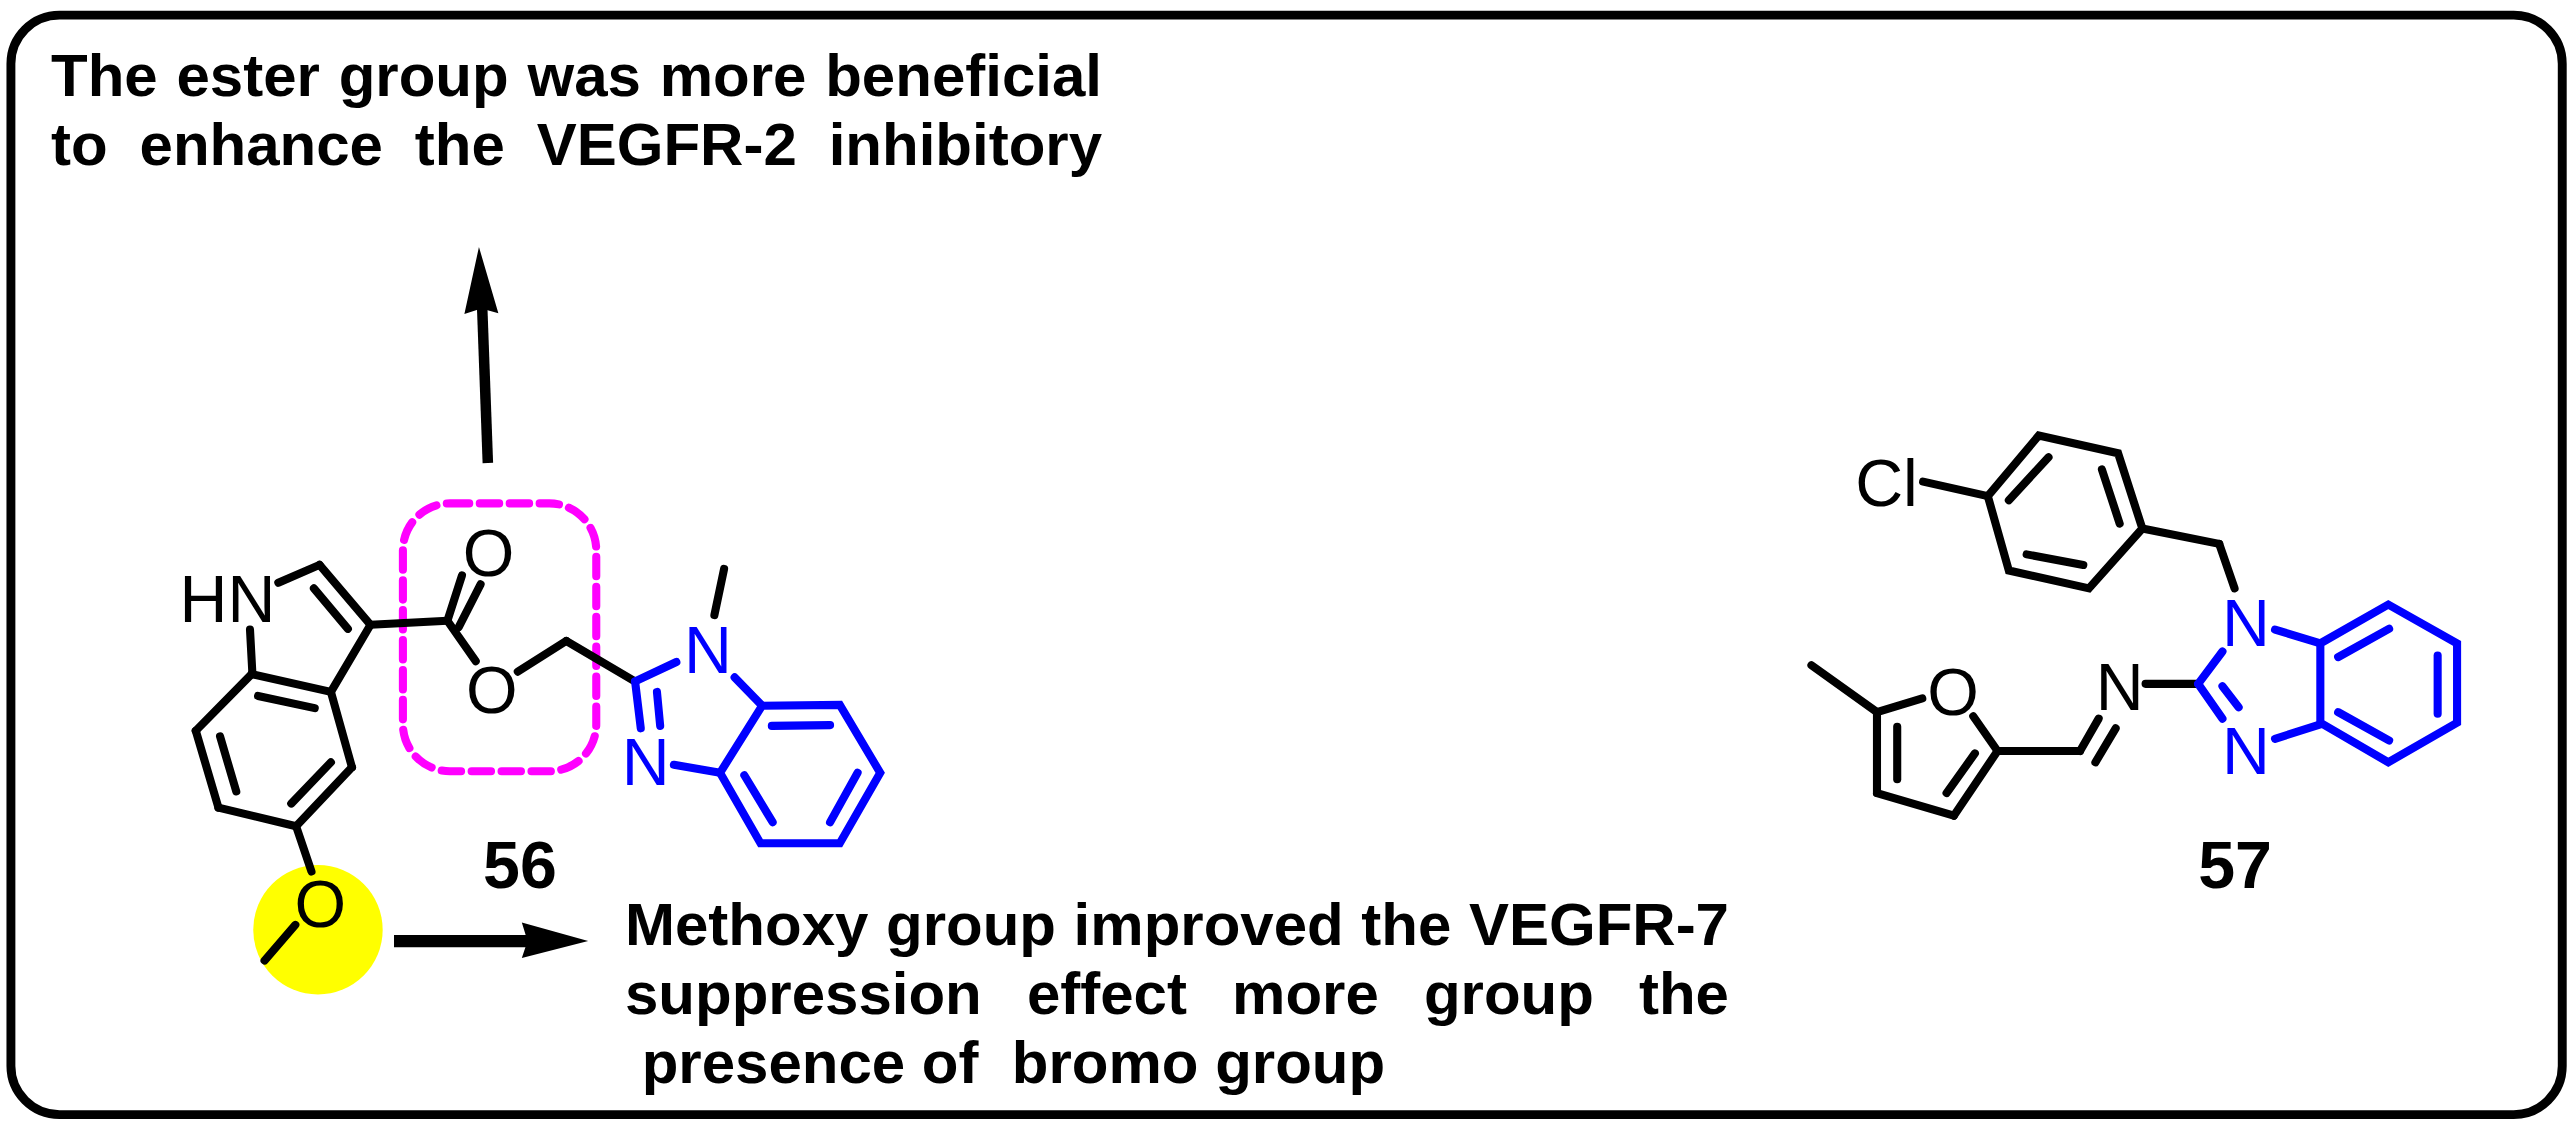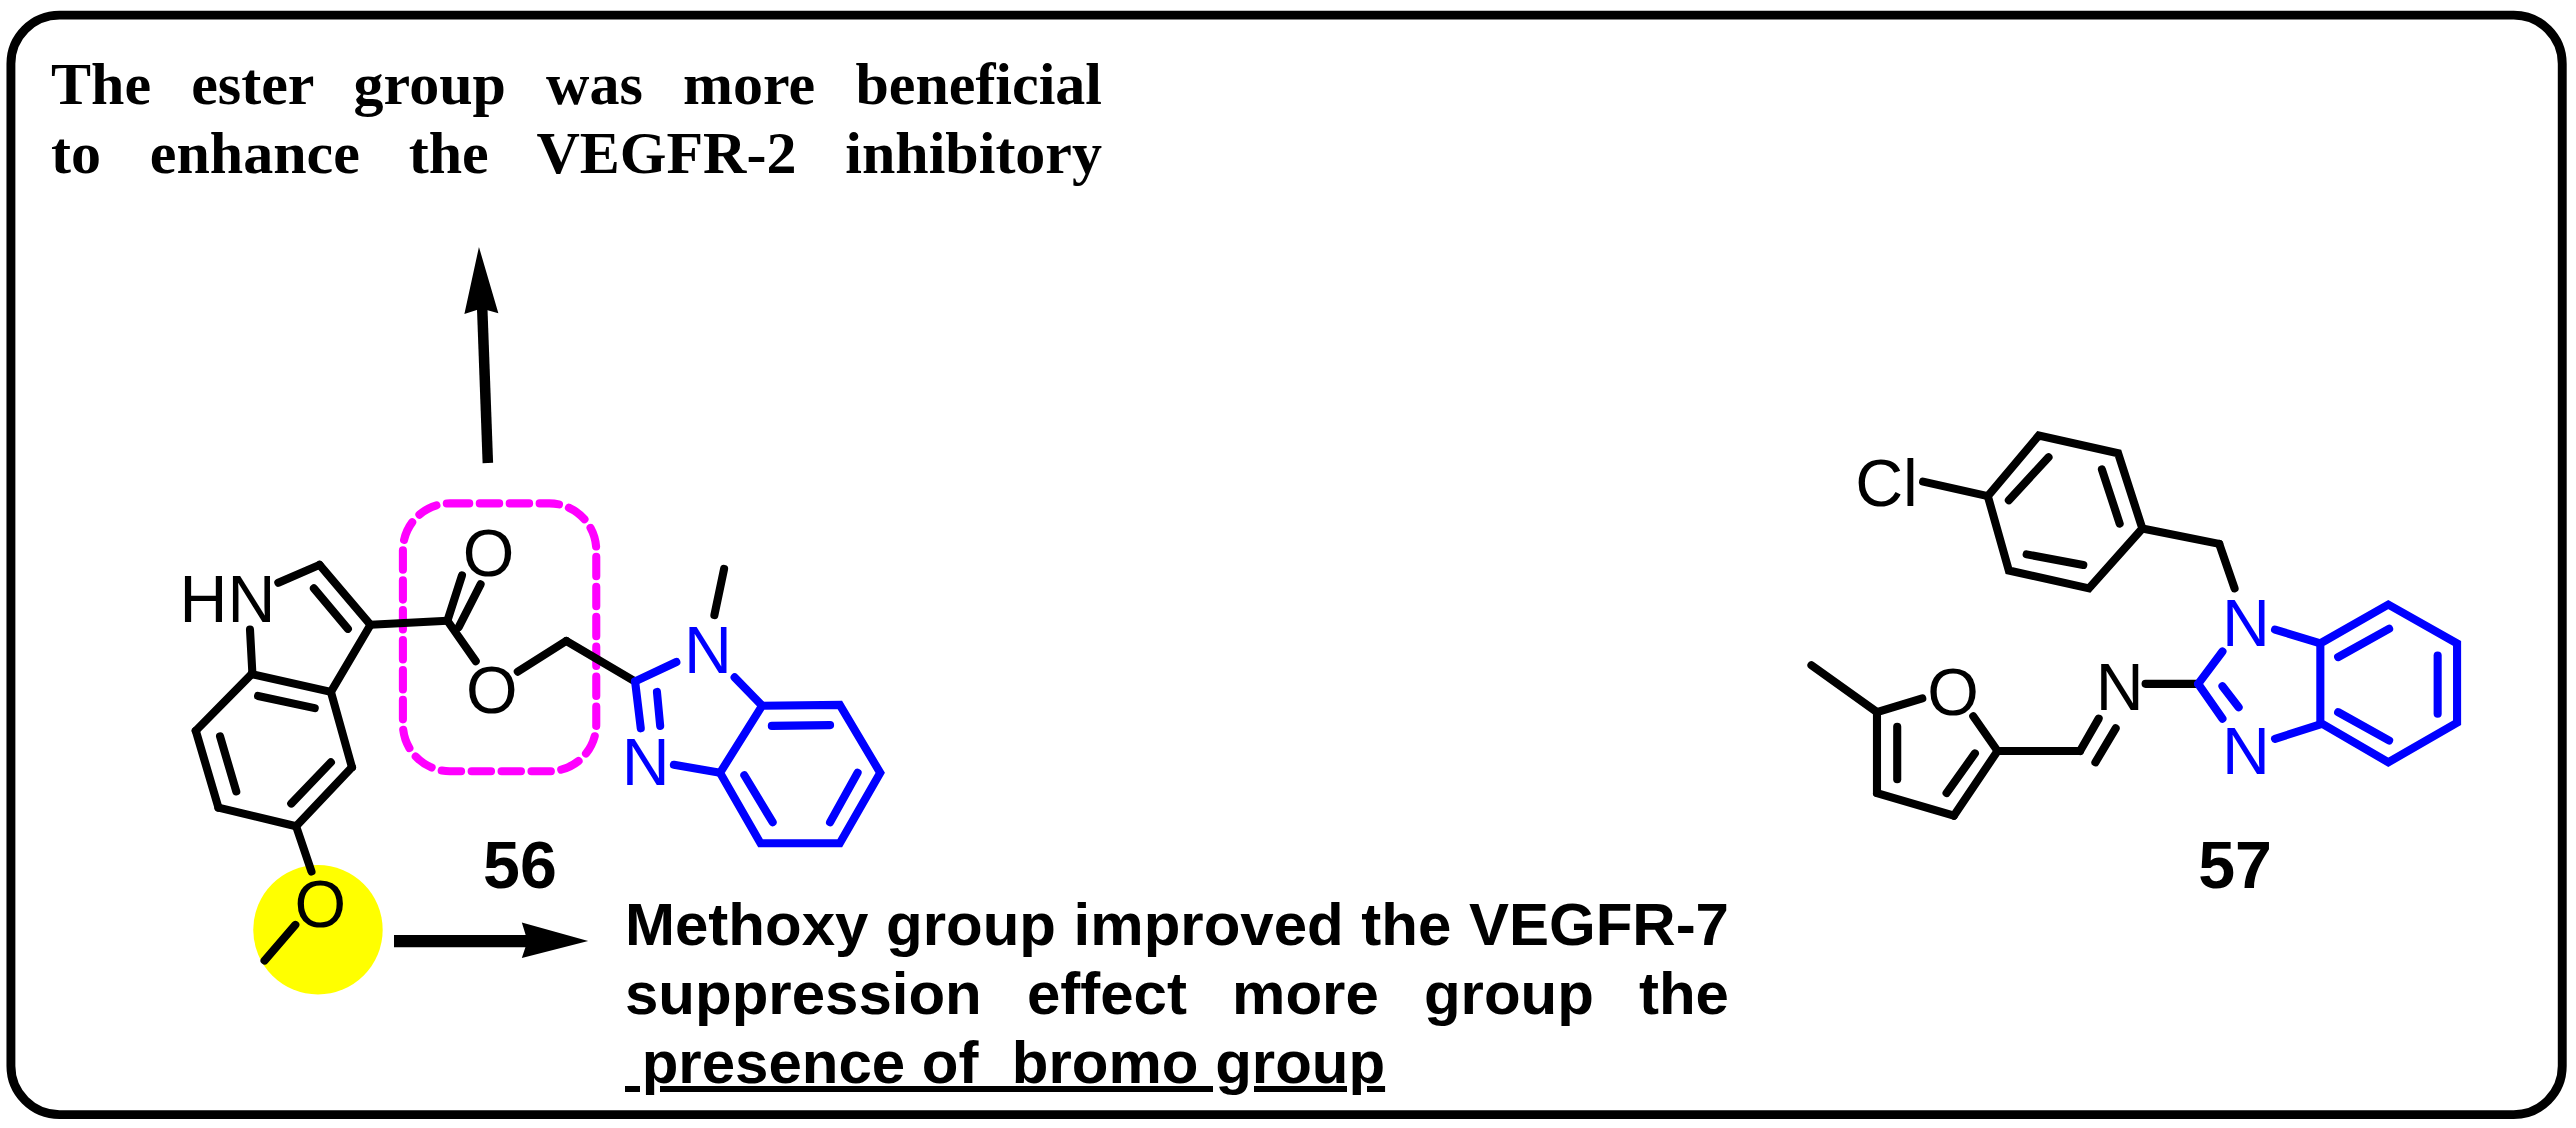--- a/index.html
+++ b/index.html
@@ -15,21 +15,21 @@
   }
   .note .line {
     display: block;
     height: 69px;
     line-height: 69px;
     text-align: justify;
     text-align-last: justify;
     white-space: normal;
     word-spacing: 0;
   }
-  .note .line.left { text-align: left; text-align-last: left; white-space: pre; text-decoration: underline; }
+  .note .line.left { text-align: left; text-align-last: left; white-space: pre; }
   .atom { font-family: "Liberation Sans", sans-serif; font-size: 82px; font-weight: normal; }
   .cmpd { font-family: "Liberation Sans", sans-serif; font-size: 82px; font-weight: bold; fill: #000; }
   .b  { stroke: #000; stroke-width: 10; stroke-linecap: round; stroke-linejoin: miter; fill: none; }
   .bl { stroke: #0000FF; stroke-width: 10; stroke-linecap: round; stroke-linejoin: miter; fill: none; }
 </style>
 </head>
 <body>
 
 <svg id="canvas" width="2576" height="1129" viewBox="0 0 3184 1395" xmlns="http://www.w3.org/2000/svg">
 
@@ -138,21 +138,21 @@
     </g>
     <text class="atom" x="2293" y="625" fill="#000">Cl</text>
     <text class="atom" x="2414" y="884" text-anchor="middle" fill="#000">O</text>
     <text class="atom" x="2620" y="877" text-anchor="middle" fill="#000">N</text>
     <text class="atom" x="2776" y="798" text-anchor="middle" fill="#0000FF">N</text>
     <text class="atom" x="2776" y="957" text-anchor="middle" fill="#0000FF">N</text>
     <text class="cmpd" x="2717" y="1097">57</text>
   </g>
 </svg>
 
-<div class="note" style="left:51px; top:50px; width:1051px;font-family:Liberation Serif, serif;">
+<div class="note" style="left:51px; top:41px; width:1051px;">
   <span class="line">The ester group was more beneficial</span>
   <span class="line">to enhance the VEGFR-2 inhibitory</span>
 </div>
 
 <div class="note" style="left:625px; top:890px; width:1104px;">
   <span class="line">Methoxy group improved the VEGFR-7</span>
   <span class="line">suppression effect more group the</span>
   <span class="line left"> presence of  bromo group</span>
 </div>
 

